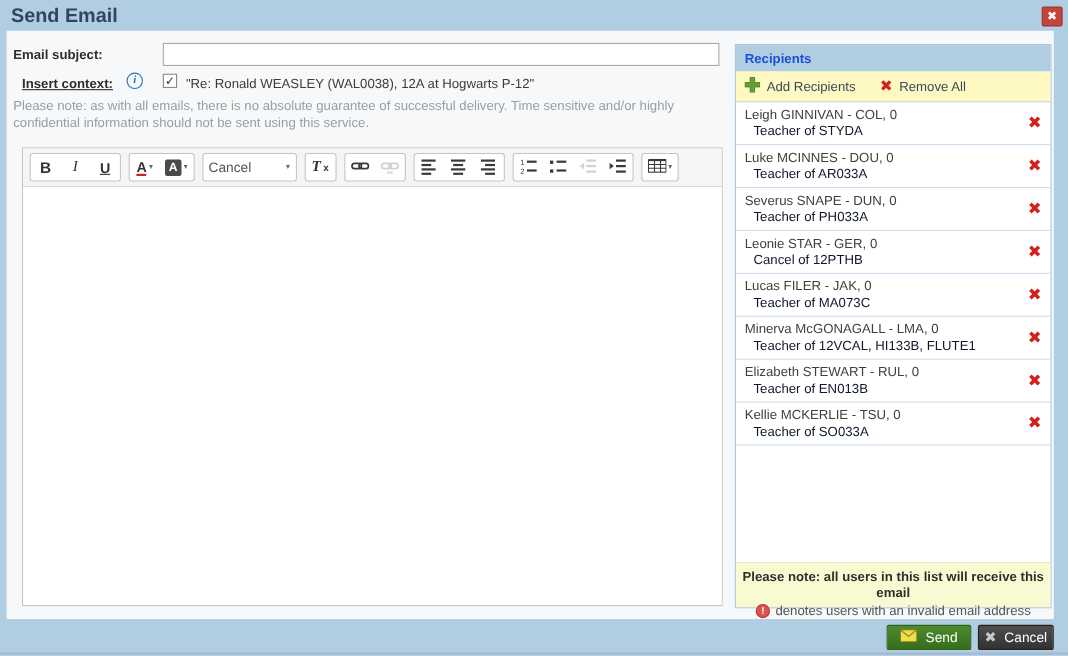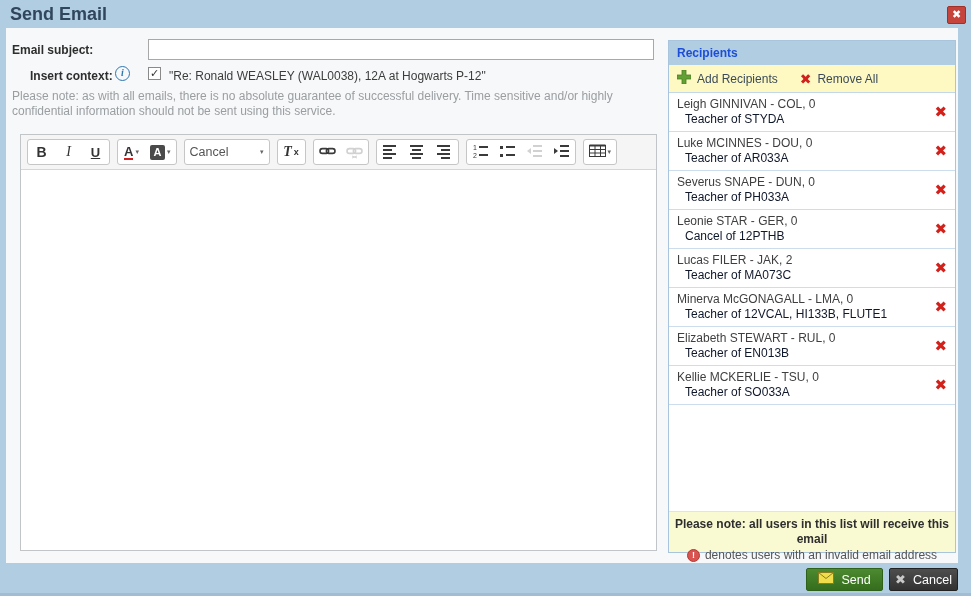--- a/index.html
+++ b/index.html
@@ -18,21 +18,21 @@
     color:#fff; font-size:11px; font-weight:bold; line-height:16px; text-align:center;
     font-family:"DejaVu Sans", sans-serif; cursor:pointer; }
   
   .surface { position:absolute; top:28px; left:6px; right:13px; bottom:33px;
     background:#f7f8f9; }
   
   .lbl { position:absolute; font-weight:bold; color:#2e2e2e; }
   .subject-label { left:6px; top:15px; }
   .subject-input { position:absolute; left:142px; top:11px; width:506px; height:21px;
     border:1px solid #a8a8a8; background:#fff; font:12px "Liberation Sans",sans-serif; padding:0 4px; }
-  .context-label { left:24px; top:41px; }
+  .context-label { left:14px; top:41px;text-decoration:underline; }
   .info-icon { position:absolute; left:109px; top:38px; width:15px; height:15px;
     border:1.5px solid #2e76b3; border-radius:50%; color:#2e76b3;
     font:italic bold 10px "Liberation Serif",serif; text-align:center; line-height:12px; }
   .checkbox { position:absolute; left:142px; top:39px; width:13px; height:13px;
     background:#fff; border:1px solid #8a8a8a; text-align:center;
     font-family:"DejaVu Sans",sans-serif; font-size:11px; line-height:12px; color:#333; cursor:pointer; }
   .context-text { position:absolute; left:163px; top:41px; color:#3c3c3c; }
   .delivery-note { position:absolute; left:6px; top:61px; width:650px;
     color:#9a9ea1; line-height:15px; }
   
@@ -317,21 +317,21 @@
     <span class="x-glyph rec-del">✖</span>
   </div>
 
   <div class="rec-row">
     <div class="rec-name">Leonie STAR - GER, 0</div>
     <div class="rec-detail">Cancel of 12PTHB</div>
     <span class="x-glyph rec-del">✖</span>
   </div>
 
   <div class="rec-row">
-    <div class="rec-name">Lucas FILER - JAK, 2</div>
+    <div class="rec-name">Lucas FILER - JAK, 0</div>
     <div class="rec-detail">Teacher of MA073C</div>
     <span class="x-glyph rec-del">✖</span>
   </div>
 
   <div class="rec-row">
     <div class="rec-name">Minerva McGONAGALL - LMA, 0</div>
     <div class="rec-detail">Teacher of 12VCAL, HI133B, FLUTE1</div>
     <span class="x-glyph rec-del">✖</span>
   </div>
 

